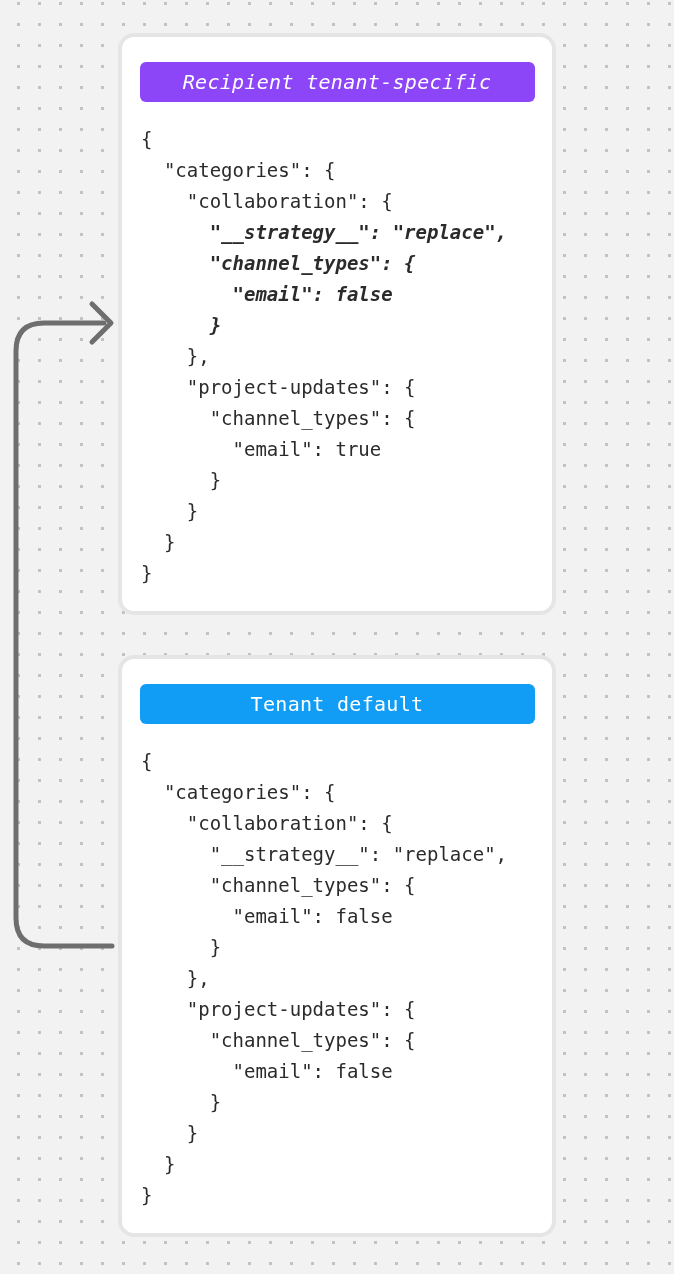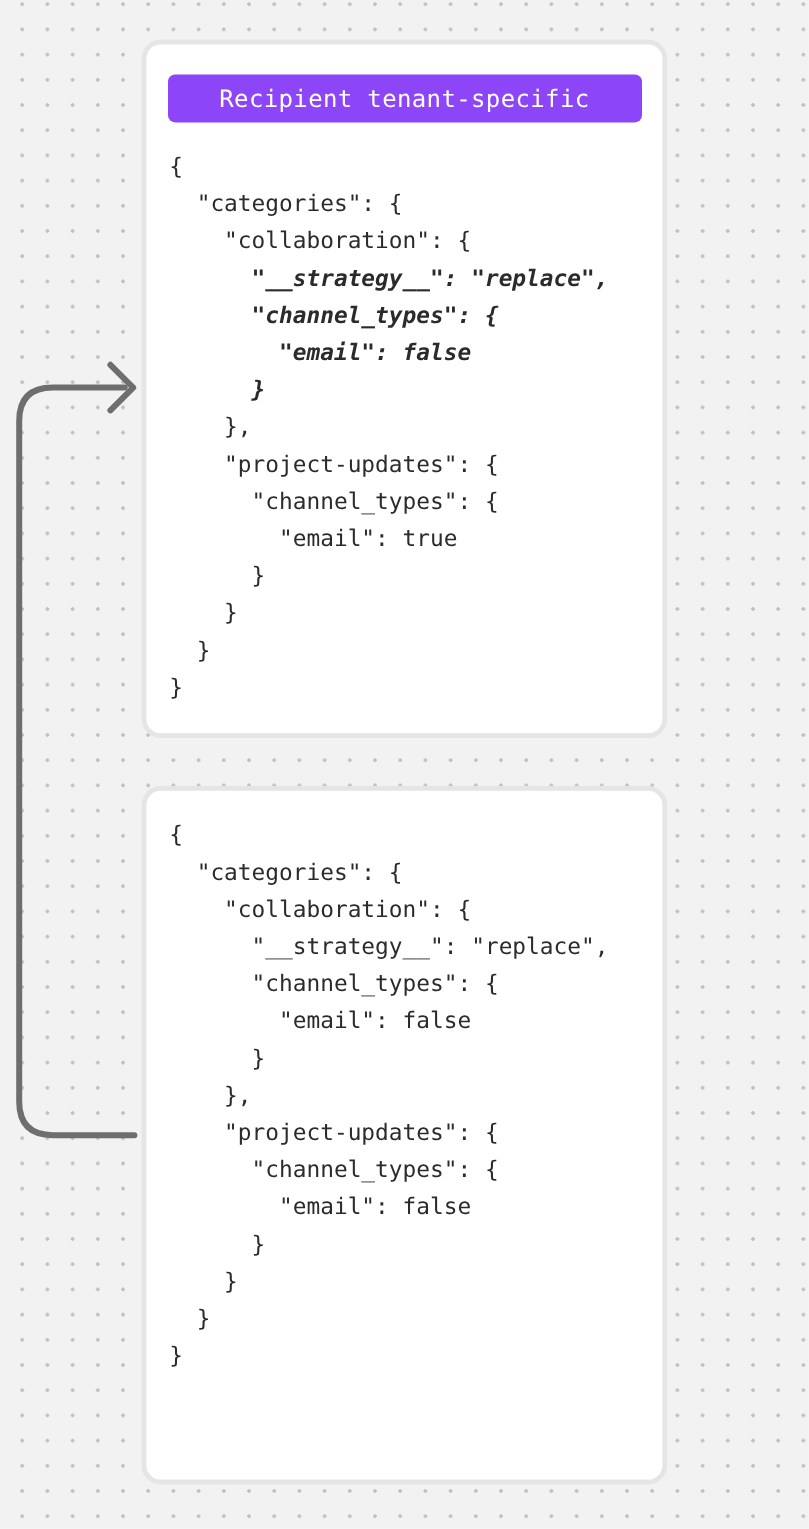--- a/index.html
+++ b/index.html
@@ -67,21 +67,22 @@
 <div class="canvas">
 
   <svg class="flow-arrow" width="674" height="1274" viewBox="0 0 674 1274">
     <g fill="none" stroke-width="5" stroke-linecap="round" stroke-linejoin="round" style="stroke: rgb(110, 110, 110);">
       <path d="M 112 946 H 44 Q 16 946 16 918 V 351 Q 16 323 44 323 H 104"></path>
       <path d="M 92 304 L 111 323 L 92 342"></path>
     </g>
   </svg>
 
   <div class="card card-top">
-    <div class="badge" style="background: rgb(140, 69, 247); color: rgb(255, 255, 255);">Recipient tenant-specific</div>
+    <div class="badge" style="background: rgb(140, 69, 247); color: rgb(255, 255, 255); font-style: italic;">Recipient tenant-specific</div>
     <pre class="code" style="color: rgb(43, 43, 43);"><div class="code-line">{</div><div class="code-line">  "categories": {</div><div class="code-line">    "collaboration": {</div><div class="code-line em">      "__strategy__": "replace",</div><div class="code-line em">      "channel_types": {</div><div class="code-line em">        "email": false</div><div class="code-line em">      }</div><div class="code-line">    },</div><div class="code-line">    "project-updates": {</div><div class="code-line">      "channel_types": {</div><div class="code-line">        "email": true</div><div class="code-line">      }</div><div class="code-line">    }</div><div class="code-line">  }</div><div class="code-line">}</div></pre>
   </div>
 
   <div class="card card-bottom">
+    <div class="badge" style="background: rgb(17, 157, 246); color: rgb(255, 255, 255);">Tenant default</div>
     <pre class="code" style="color: rgb(43, 43, 43);"><div class="code-line">{</div><div class="code-line">  "categories": {</div><div class="code-line">    "collaboration": {</div><div class="code-line">      "__strategy__": "replace",</div><div class="code-line">      "channel_types": {</div><div class="code-line">        "email": false</div><div class="code-line">      }</div><div class="code-line">    },</div><div class="code-line">    "project-updates": {</div><div class="code-line">      "channel_types": {</div><div class="code-line">        "email": false</div><div class="code-line">      }</div><div class="code-line">    }</div><div class="code-line">  }</div><div class="code-line">}</div></pre>
   </div>
 
 </div>
 
 </body></html>

